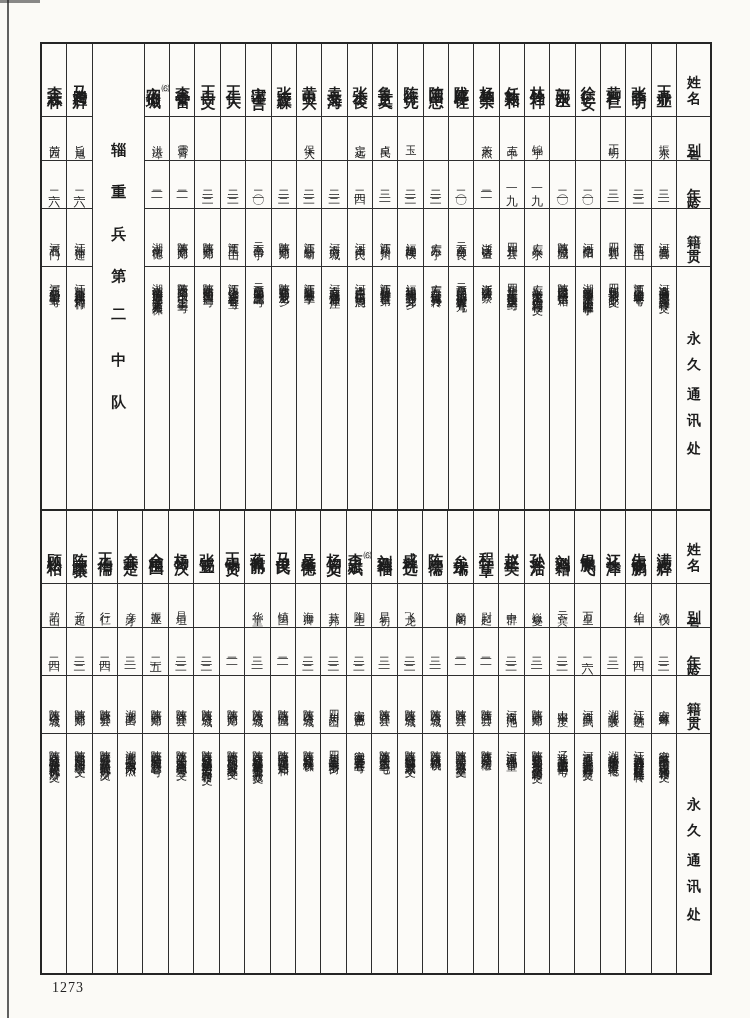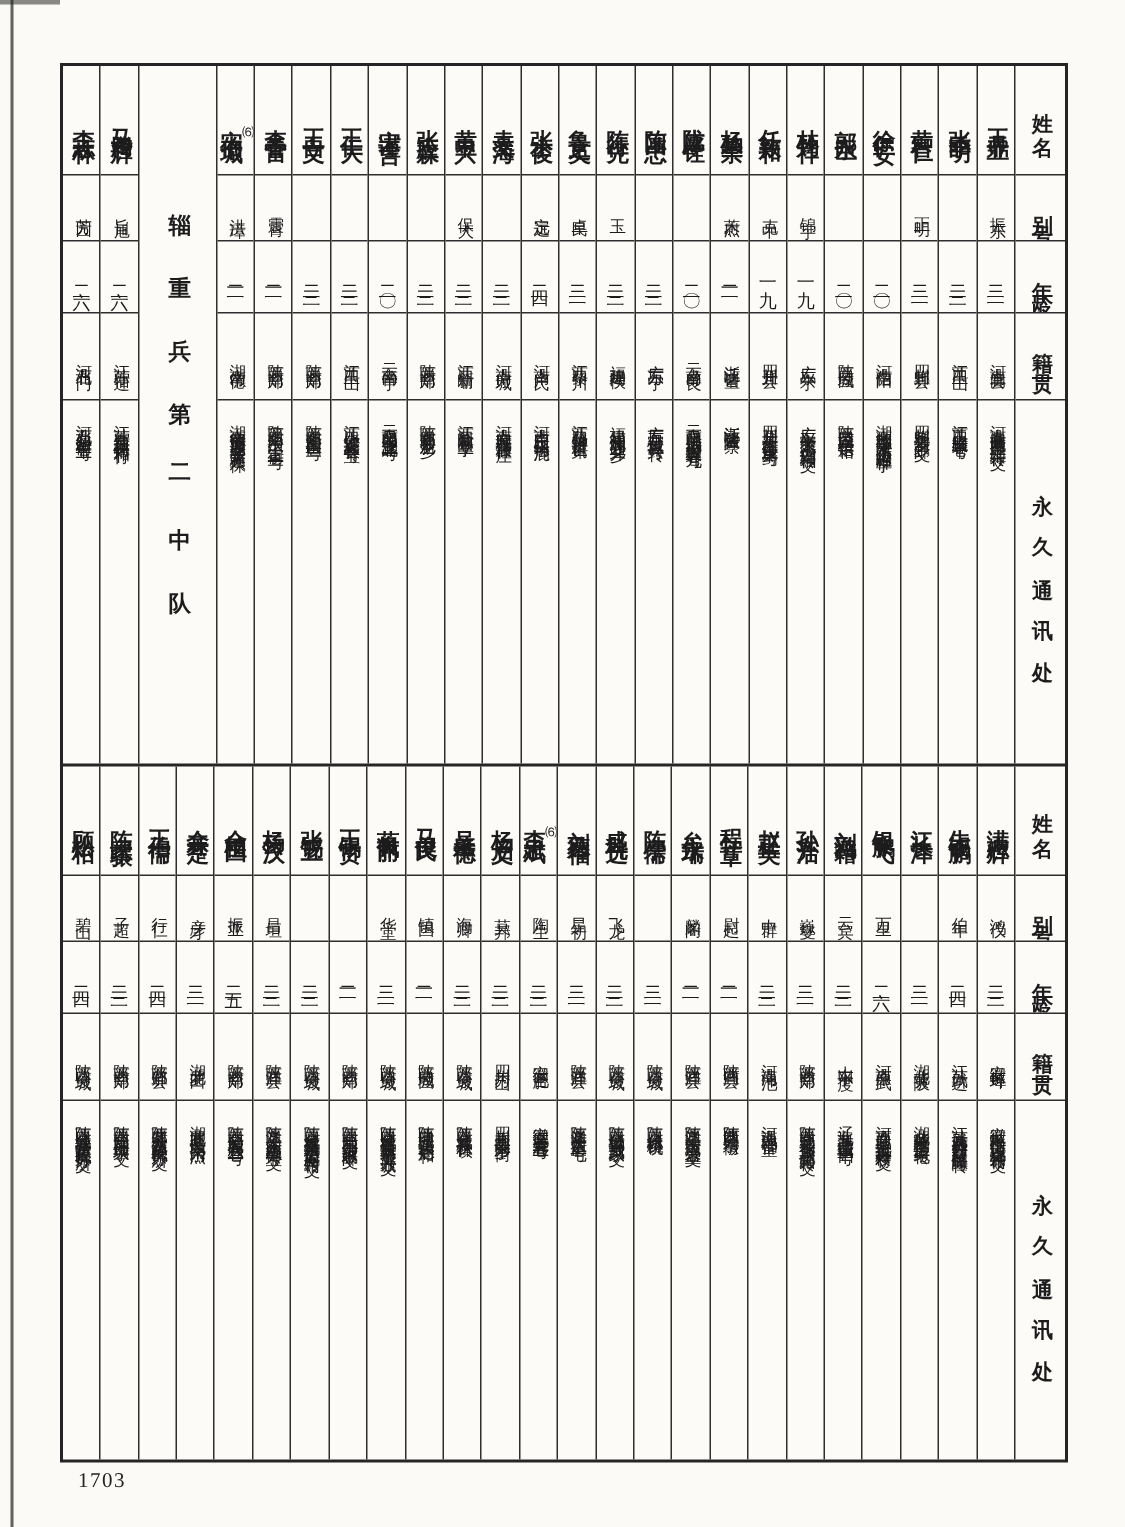--- a/index.html
+++ b/index.html
@@ -934,13 +934,13 @@
           <span class="vtext t-origin">陕西褒城</span>
         </div>
         <div class="cell c-addr">
           <span class="vtext t-addr">陕西褒城县宗营镇邮政代办所交</span>
         </div>
       </div>
     </div>
 
 </div>
 
-<div class="page-number">1703</div>
+<div class="page-number">1273</div>
 
 </body></html>

